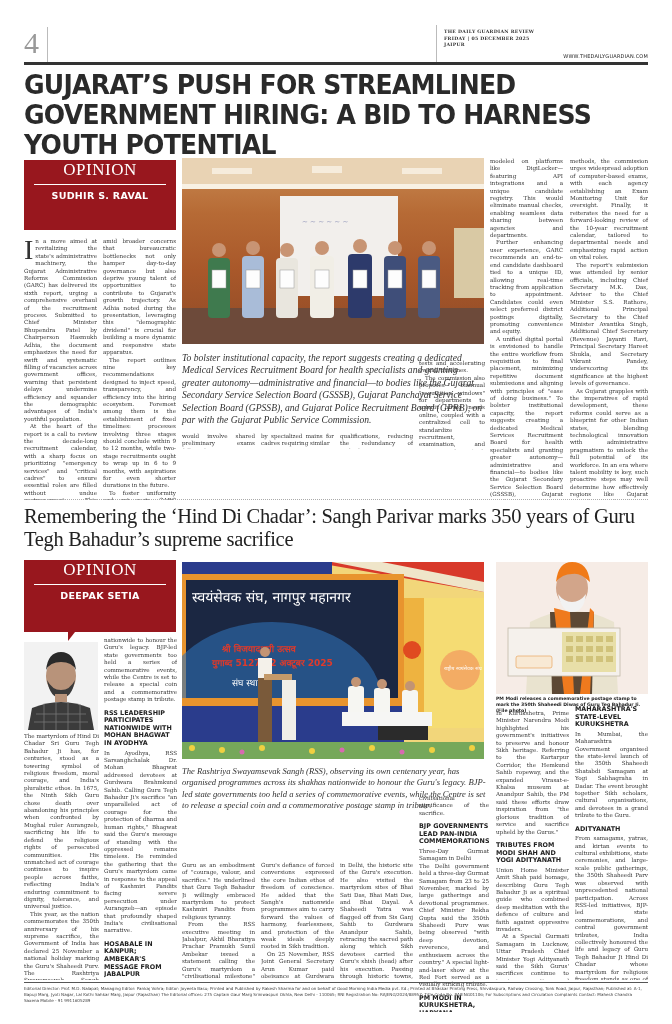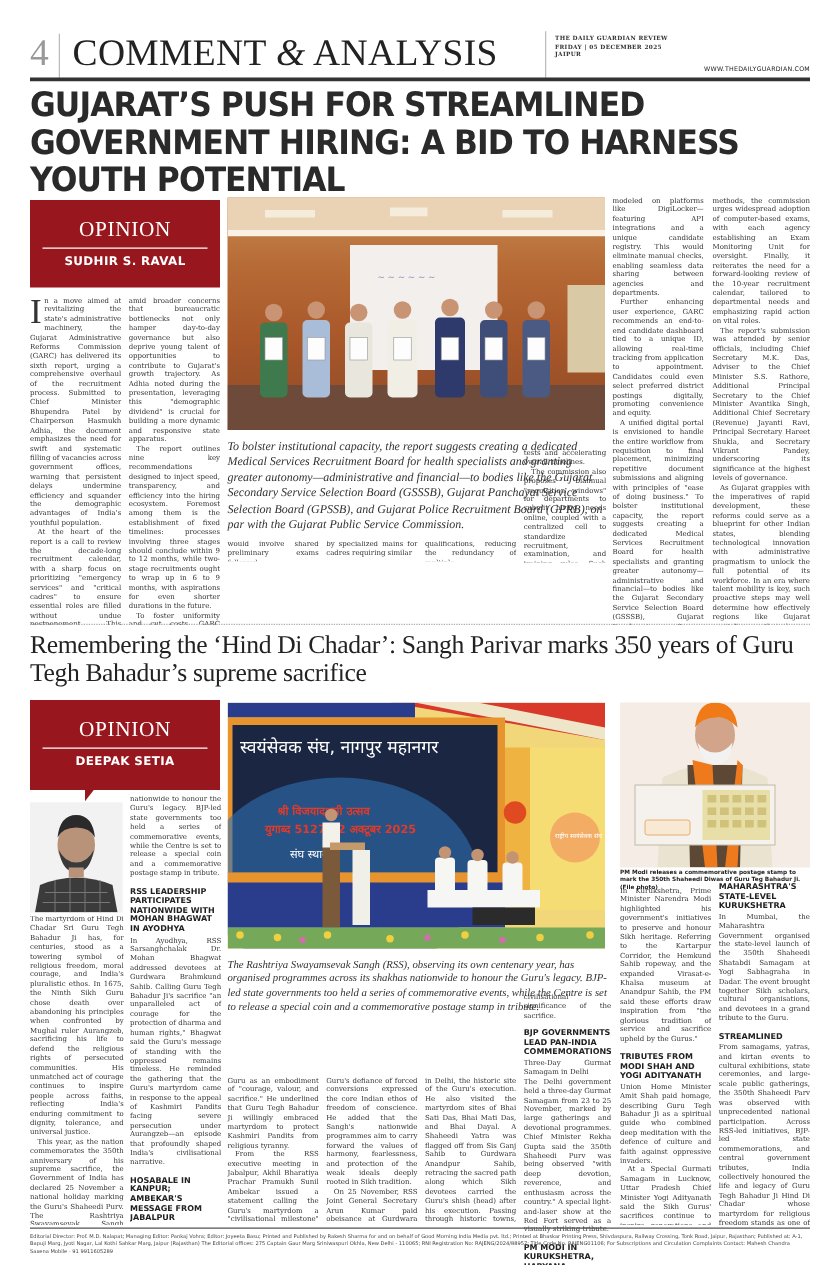--- a/index.html
+++ b/index.html
@@ -8,21 +8,21 @@
 .pgnum{position:absolute;left:0;top:0;font-family:"Liberation Serif",serif;font-size:30px;color:#999;line-height:32px}
 .mvsep{position:absolute;left:23px;top:0;width:1px;height:36px;background:#bbb}
 .section{position:absolute;left:34px;top:0;font-family:"Liberation Serif",serif;font-size:30px;color:#222;line-height:32px;letter-spacing:0.3px;white-space:nowrap}
 .section .amp{font-style:italic}
 .msep2{position:absolute;left:412px;top:-2px;width:1px;height:38px;background:#bbb}
 .meta{position:absolute;left:420px;top:2px;font-size:4.6px;line-height:6.5px;color:#333;letter-spacing:0.3px;font-family:"DejaVu Serif",serif;font-weight:bold}
 .web{position:absolute;right:0;top:26px;font-family:"DejaVu Sans",sans-serif;font-size:5px;color:#222;letter-spacing:0.2px}
 .mrule{position:absolute;left:24px;top:62px;width:624px;height:3px;background:#333}
 .h1{position:absolute;left:24px;top:70px;width:630px;font-family:"DejaVu Sans",sans-serif;font-weight:bold;font-size:27px;line-height:30px;color:#2a2a2a;letter-spacing:-0.8px;transform:scaleX(0.93);transform-origin:left top}
 .opbox{position:absolute;background:#98171e;color:#fff;text-align:center}
-.opbox .t{font-family:"Liberation Serif",serif;font-size:17px;letter-spacing:0.5px;padding-top:14px;line-height:20px}
+.opbox .t{font-family:"Liberation Serif",serif;font-size:17px;letter-spacing:0.5px;line-height:20px}
 .opbox .r{height:1px;background:#fff;margin:4px 10px 5px}
 .opbox .n{font-family:"DejaVu Sans",sans-serif;font-weight:bold;font-size:9.5px;letter-spacing:0.3px}
 .col{position:absolute;font-size:5.6px;line-height:7.4px;color:#333;text-align:justify;overflow:hidden;font-family:"DejaVu Serif",serif}
 .col p{margin:0;text-indent:6px}
 .col p.ni{text-indent:0}
 .dropcap{float:left;font-family:"Liberation Serif",serif;font-size:28px;line-height:22px;margin:1px 2px 0 0}
 .sub{font-family:"DejaVu Sans",sans-serif;font-weight:bold;font-size:6.4px;line-height:7.6px;color:#222;margin:6px 0 2px;text-align:left;text-indent:0}
 .pull{position:absolute;font-family:"Liberation Serif",serif;font-style:italic;color:#333}
 .photo{position:absolute;overflow:hidden}
 .dashrule{position:absolute;left:24px;width:624px;height:0;border-top:1px dotted #aaa}
@@ -31,21 +31,20 @@
 .footrule{position:absolute;left:24px;top:982px;width:624px;height:1px;background:#555}
 .foot{position:absolute;left:24px;top:986px;width:624px;font-family:"DejaVu Sans",sans-serif;font-size:4.1px;line-height:6px;color:#444}
 .tail{position:absolute;left:205px;top:717px;width:0;height:0;border-left:7px solid #98171e;border-bottom:9px solid transparent}
 </style>
 </head>
 <body>
 
 <div class="mast">
   <div class="pgnum">4</div>
   <div class="mvsep"></div>
-  <div class="section"><span>COMMENT </span><span class="amp">&amp;</span><span> ANALYSIS</span></div>
   <div class="msep2"></div>
   <div class="meta">
     <div>THE DAILY GUARDIAN REVIEW</div>
     <div>FRIDAY | 05 DECEMBER 2025</div>
     <div>JAIPUR</div>
   </div>
   <div class="web">WWW.THEDAILYGUARDIAN.COM</div>
 </div>
 <div class="mrule"></div>
 
@@ -281,18 +280,18 @@
 
 <div class="col" style="left:496px;top:710px;width:73px;height:270px">
   <p class="ni" style="text-indent:0"><span>In Kurukshetra, Prime Minister Narendra Modi highlighted his government's initiatives to preserve and honour Sikh heritage. Referring to the Kartarpur Corridor, the Hemkund Sahib ropeway, and the expanded Virasat-e-Khalsa museum at Anandpur Sahib, the PM said these efforts draw inspiration from "the glorious tradition of service and sacrifice upheld by the Gurus."</span></p>
   <div class="sub">TRIBUTES FROM MODI SHAH AND YOGI ADITYANATH</div>
   <p class="ni">Union Home Minister Amit Shah paid homage, describing Guru Tegh Bahadur Ji as a spiritual guide who combined deep meditation with the defence of culture and faith against oppressive invaders.</p>
   <p>At a Special Gurmati Samagam in Lucknow, Uttar Pradesh Chief Minister Yogi Adityanath said the Sikh Gurus' sacrifices continue to inspire generations and praised Guru Tegh Bahadur Ji's unwavering dedication to protecting humanity.</p>
 </div>
 <div class="col" style="left:575px;top:706px;width:73px;height:274px">
   <div class="sub" style="margin-top:0">MAHARASHTRA'S STATE-LEVEL KURUKSHETRA</div>
   <p class="ni">In Mumbai, the Maharashtra Government organised the state-level launch of the 350th Shaheedi Shatabdi Samagam at Yogi Sabhagraha in Dadar. The event brought together Sikh scholars, cultural organisations, and devotees in a grand tribute to the Guru.</p>
-  <div class="sub">STREAMLINED</div>
+  <div class="sub">ADITYANATH</div>
   <p class="ni">From samagams, yatras, and kirtan events to cultural exhibitions, state ceremonies, and large-scale public gatherings, the 350th Shaheedi Parv was observed with unprecedented national participation. Across RSS-led initiatives, BJP-led state commemorations, and central government tributes, India collectively honoured the life and legacy of Guru Tegh Bahadur Ji Hind Di Chadar whose martyrdom for religious freedom stands as one of history's most profound acts of courage.</p>
 </div>
 
 <div class="footrule"></div>
 <div class="foot">Editorial Director: Prof. M.D. Nalapat; Managing Editor: Pankaj Vohra; Editor: Joyeeta Basu; Printed and Published by Rakesh Sharma for and on behalf of Good Morning India Media pvt. ltd.; Printed at Bhaskar Printing Press, Shivdaspura, Railway Crossing, Tonk Road, Jaipur, Rajasthan; Published at: A-1, Bapuji Marg, Jyoti Nagar, Lal Kothi Sahkar Marg, Jaipur (Rajasthan) The Editorial offices: 275 Captain Gaur Marg Sriniwaspuri Okhla, New Delhi - 110065; RNI Registration No: RAJENG/2024/88957; Title Code No. RAJENG01106; For Subscriptions and Circulation Complaints Contact: Mahesh Chandra Saxena Mobile - 91 9911605289</div>
 
 </body></html>

